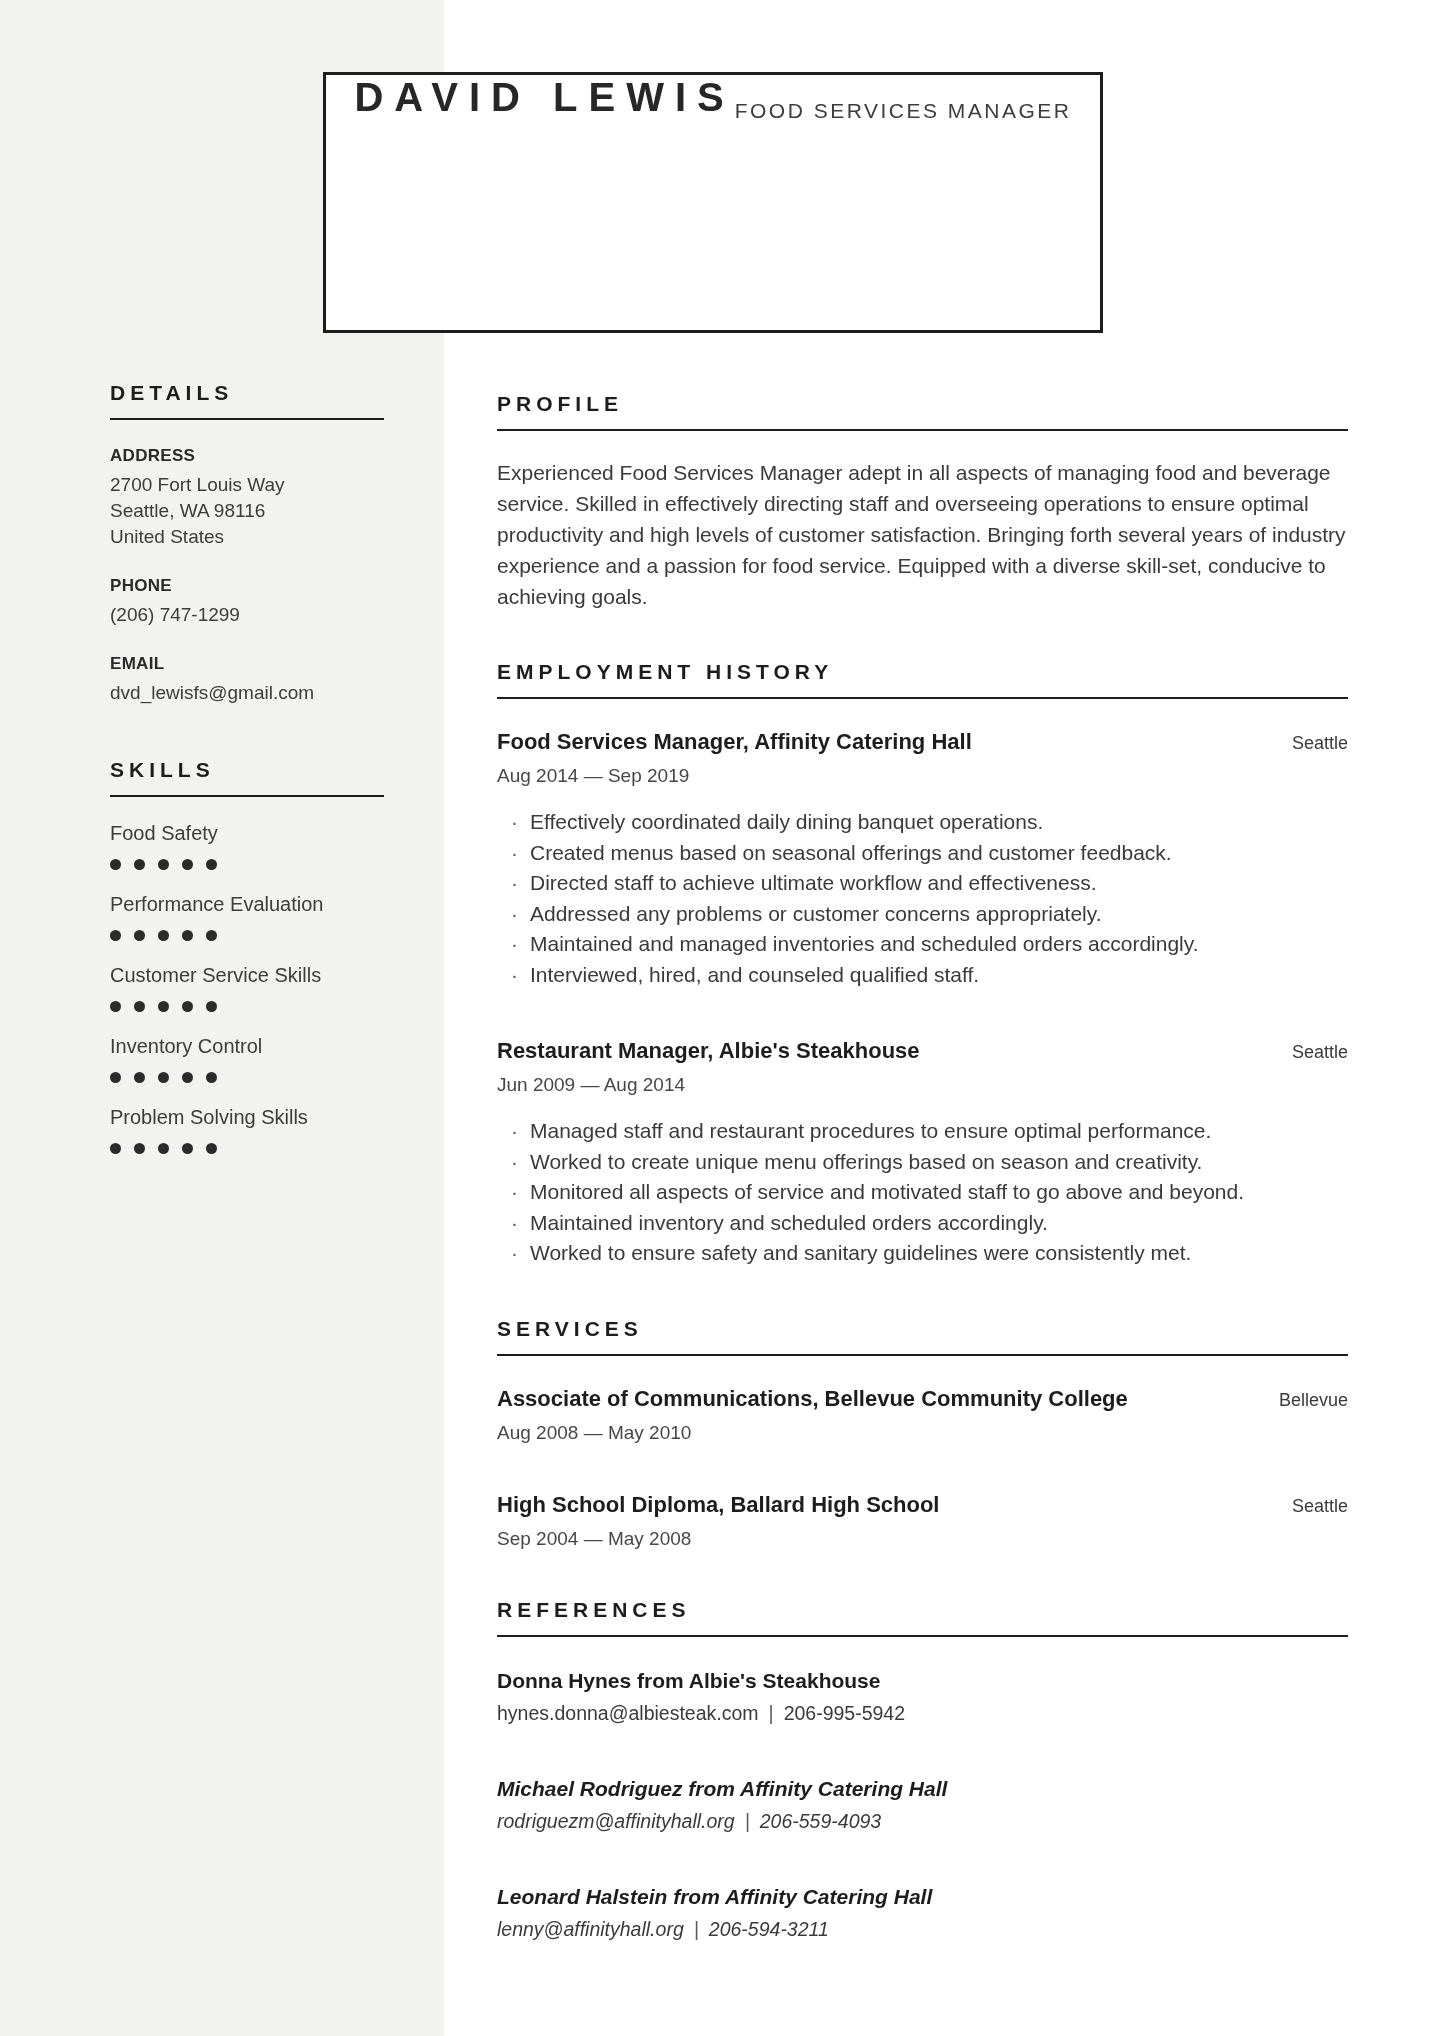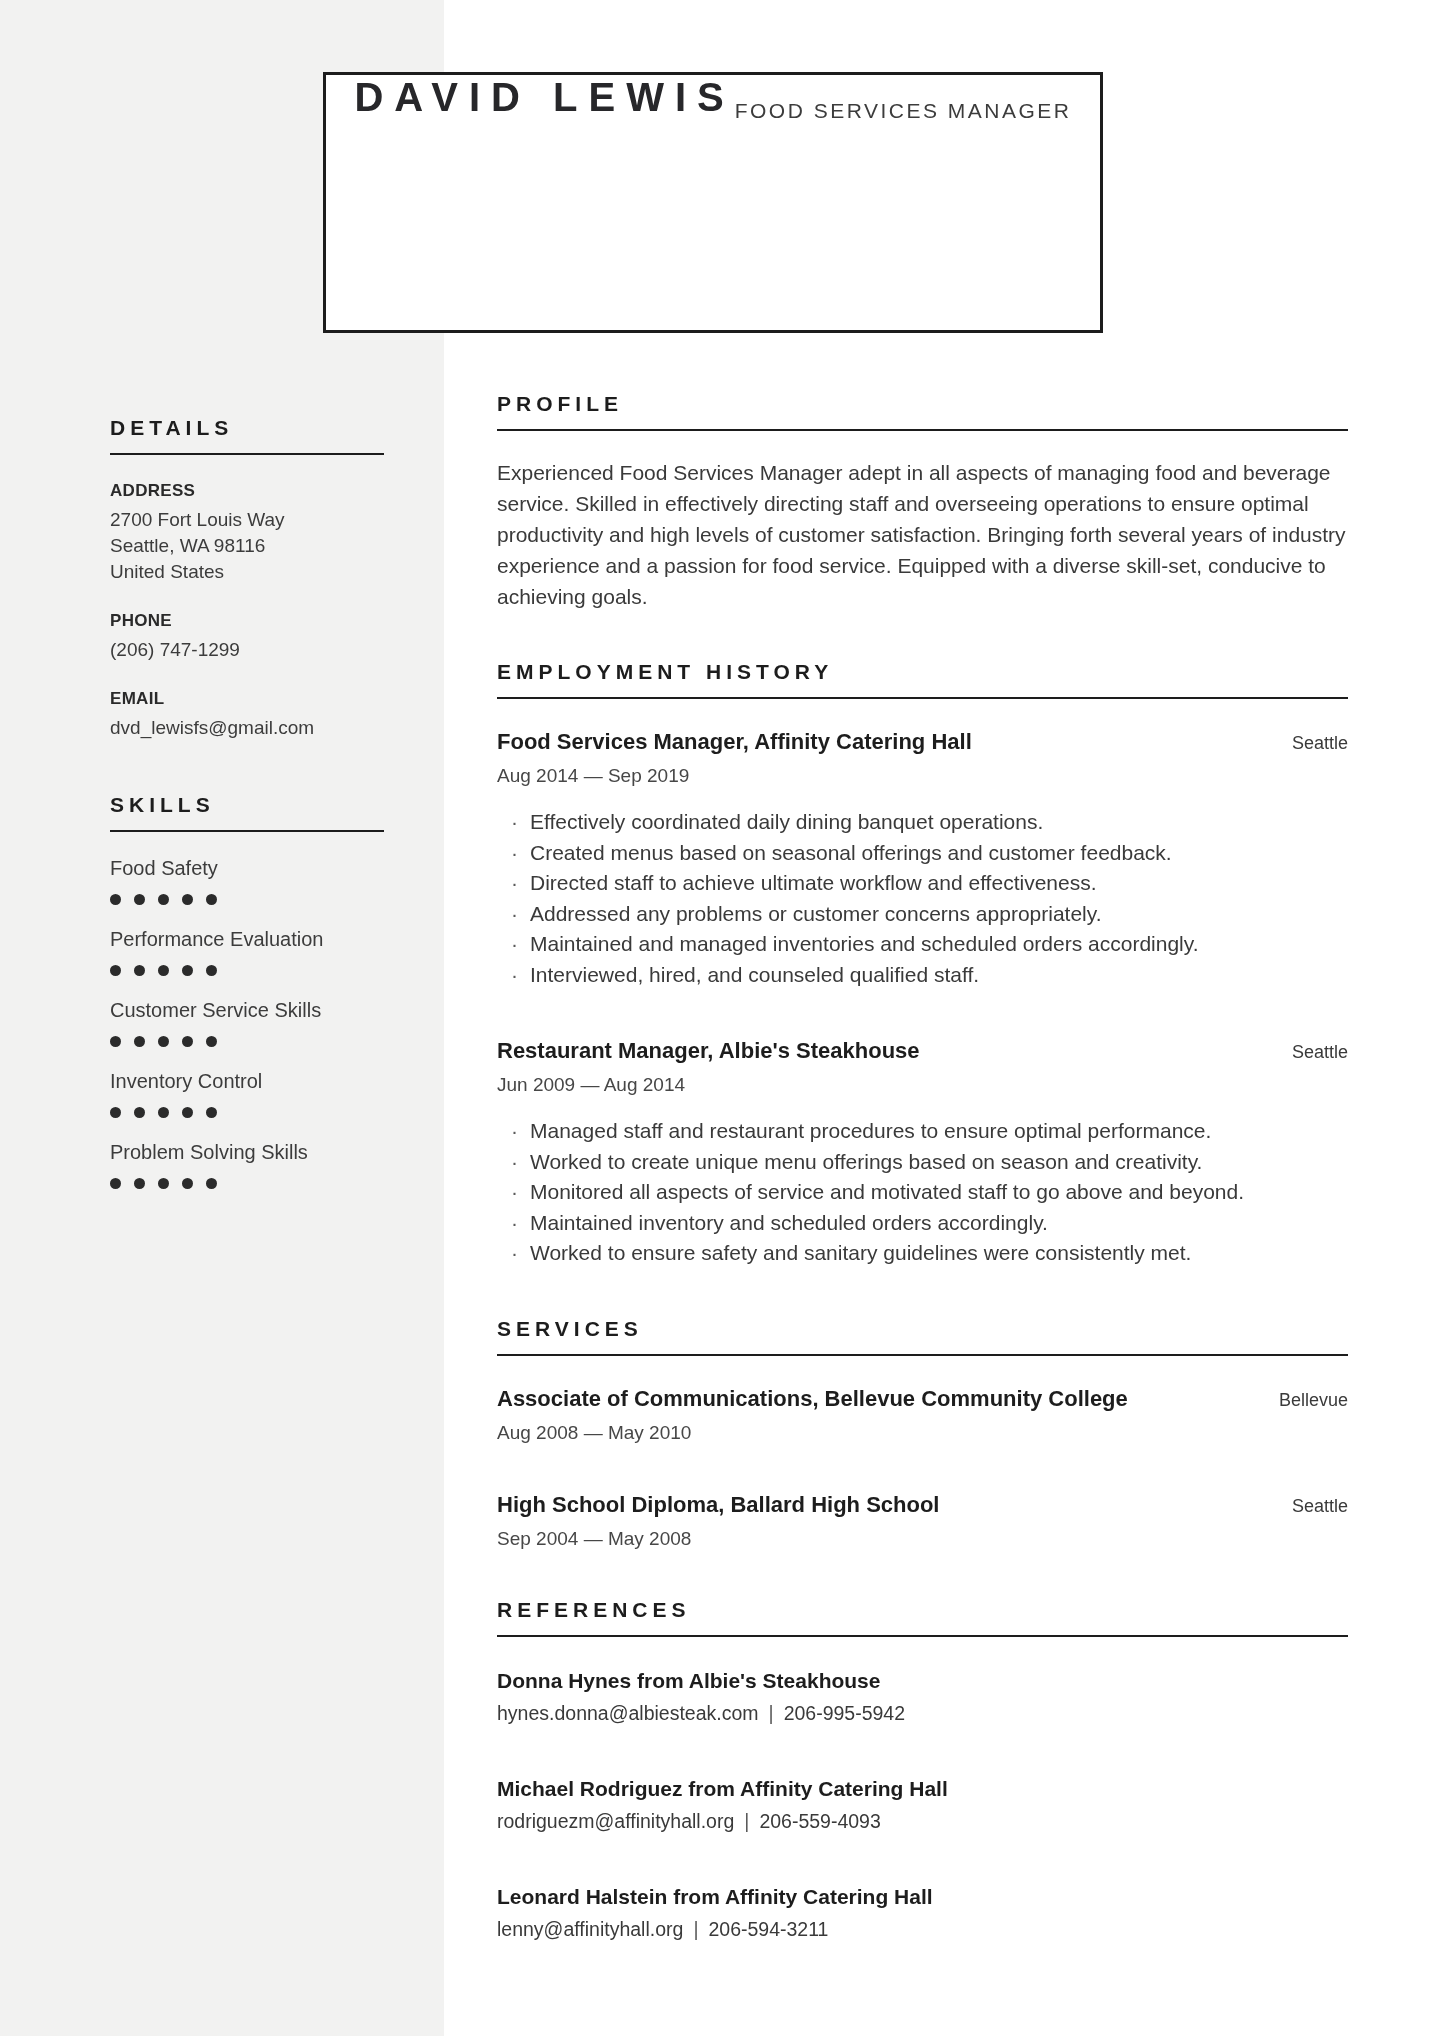--- a/index.html
+++ b/index.html
@@ -12,21 +12,21 @@
                border:3px solid #1d1d1d;box-sizing:border-box;display:flex;flex-direction:row;
                align-items:flex-start;justify-content:center;}
   .name{font-size:40px;font-weight:bold;letter-spacing:11px;color:#27272a;white-space:nowrap;}
   .subtitle{margin-top:24px;font-size:21px;letter-spacing:2.5px;color:#3c3c3c;white-space:nowrap;}
 
   
   .sec-heading{font-size:21px;font-weight:bold;letter-spacing:5px;color:#1d1d1d;
                padding-bottom:13px;border-bottom:2px solid #1d1d1d;line-height:24px;}
 
   
-  .sidebar-content{position:absolute;left:110px;top:416px;width:274px;}
+  .sidebar-content{position:absolute;left:110px;top:381px;width:274px;}
   .side-label{margin-top:26px;font-size:17px;font-weight:bold;color:#2a2a2a;letter-spacing:0.3px;line-height:20px;}
   .side-value{margin-top:6px;font-size:19px;color:#3c3c3c;line-height:26px;}
   .skills-block{margin-top:52px;}
   .skill-item{margin-top:24px;}
   .skill-name{font-size:20px;color:#3c3c3c;line-height:24px;}
   .skill-dots{margin-top:11px;height:12px;}
   .dot{display:inline-block;width:11px;height:11px;border-radius:50%;background:#2b2b2b;margin-right:13px;}
 
   
   .main{position:absolute;left:497px;top:392px;width:851px;}
@@ -34,21 +34,21 @@
   .section{margin-top:48px;}
   .entry-header{display:flex;justify-content:space-between;align-items:baseline;margin-top:28px;gap:32px;}
   .entry-header.later{margin-top:46px;}
   .entry-title{font-size:22px;font-weight:bold;color:#1d1d1d;line-height:29px;max-width:640px;}
   .entry-loc{font-size:18px;color:#3a3a3a;white-space:nowrap;}
   .entry-dates{margin-top:9px;font-size:19px;color:#474747;}
   ul.bullets{list-style:none;margin:20px 0 0 0;padding:0;}
   ul.bullets li{position:relative;padding-left:33px;font-size:21px;line-height:30.5px;color:#3a3a3a;}
   ul.bullets li::before{content:"\00B7";position:absolute;left:14px;color:#5a5a5a;}
   .ref-item{margin-top:30px;}
-  .ref-item.later{margin-top:50px;}
+  .ref-item.later{margin-top:50px;font-style:italic;}
   .ref-name{font-size:21px;font-weight:bold;color:#1d1d1d;line-height:27px;}
   .ref-contact{margin-top:8px;font-size:19.5px;color:#3a3a3a;}
   .ref-sep{margin:0 10px;color:#5a5a5a;}
 </style>
 </head>
 <body>
 
 <div class="page">
   <div class="sidebar-bg"></div>
 

